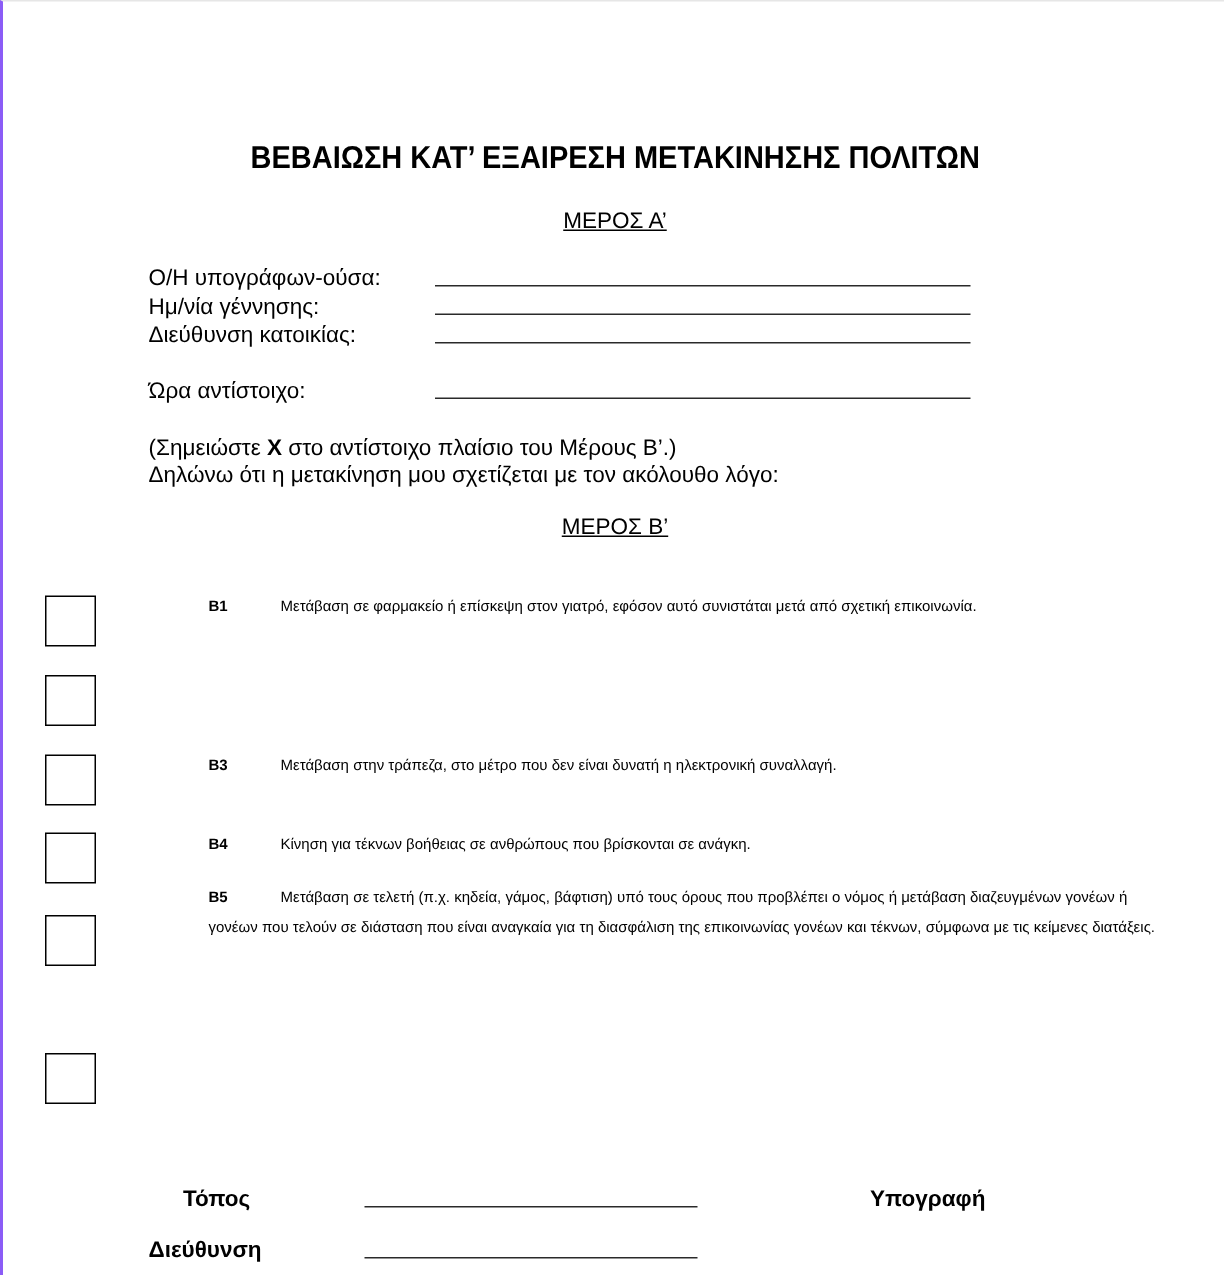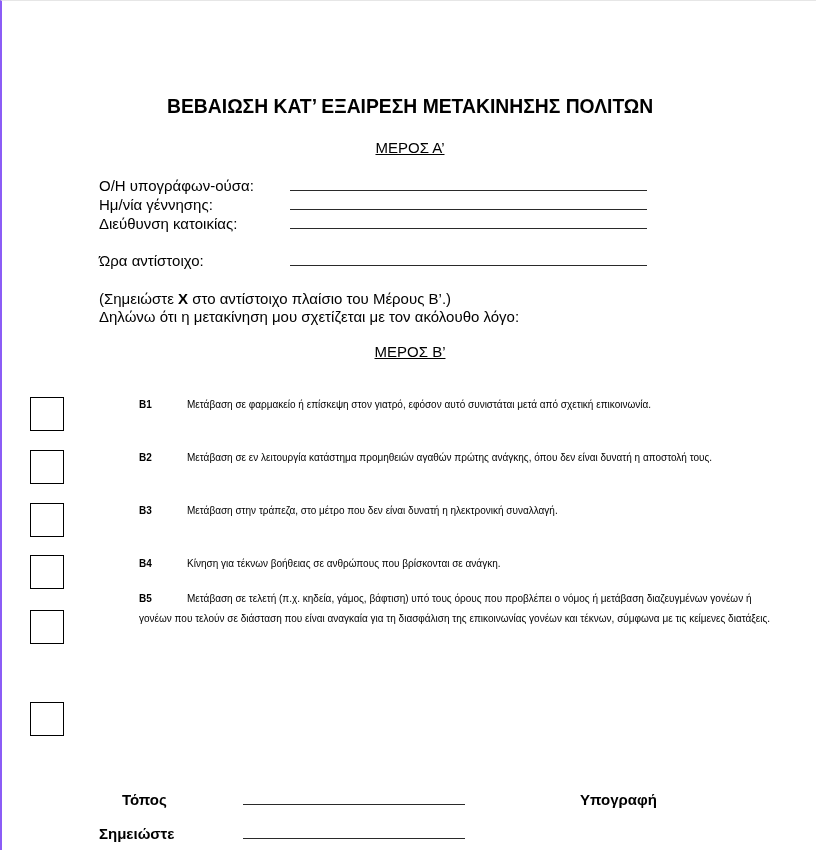--- a/index.html
+++ b/index.html
@@ -66,34 +66,33 @@
     <div><span>(Σημειώστε </span><span class="bold">X</span><span> στο αντίστοιχο πλαίσιο του Μέρους Β’.)</span></div>
     <div>Δηλώνω ότι η μετακίνηση μου σχετίζεται με τον ακόλουθο λόγο:</div>
   </div>
 
   <div class="abs section" style="top:342px;">ΜΕΡΟΣ Β’</div>
 
   <div class="checkbox" style="top:396px;"></div>
   <div class="item" style="top:394px;"><span class="code">B1</span><span>Μετάβαση σε φαρμακείο ή επίσκεψη στον γιατρό, εφόσον αυτό συνιστάται μετά από σχετική επικοινωνία.</span></div>
 
   <div class="checkbox" style="top:449px;"></div>
-  <div class="item" style="top:447px;"><span class="code">B2</span><span>Μετάβαση σε εν λειτουργία κατάστημα προμηθειών αγαθών πρώτης ανάγκης, όπου δεν είναι δυνατή η αποστολή τους.</span></div>
 
   <div class="checkbox" style="top:502px;"></div>
   <div class="item" style="top:500px;"><span class="code">B3</span><span>Μετάβαση στην τράπεζα, στο μέτρο που δεν είναι δυνατή η ηλεκτρονική συναλλαγή.</span></div>
 
   <div class="checkbox" style="top:554px;"></div>
   <div class="item" style="top:553px;"><span class="code">B4</span><span>Κίνηση για τέκνων βοήθειας σε ανθρώπους που βρίσκονται σε ανάγκη.</span></div>
 
   <div class="checkbox" style="top:609px;"></div>
   <div class="item" style="top:588px;"><span class="code">B5</span><span>Μετάβαση σε τελετή (π.χ. κηδεία, γάμος, βάφτιση) υπό τους όρους που προβλέπει ο νόμος ή μετάβαση διαζευγμένων γονέων ή γονέων που τελούν σε διάσταση που είναι αναγκαία για τη διασφάλιση της επικοινωνίας γονέων και τέκνων, σύμφωνα με τις κείμενες διατάξεις.</span></div>
 
   <div class="checkbox" style="top:701px;"></div>
 
   <div class="abs label bold" style="left:97px; top:790px;margin-left:23px;">Τόπος</div>
   <div class="line" style="left:241px; width:222px; top:803px;"></div>
 
   <div class="abs label bold" style="left:578px; top:790px;">Υπογραφή</div>
 
-  <div class="abs label bold" style="left:97px; top:824px;">Σημειώστε</div>
+  <div class="abs label bold" style="left:97px; top:824px;">Διεύθυνση</div>
   <div class="line" style="left:241px; width:222px; top:837px;"></div>
 
 </div>
 
 </body></html>

